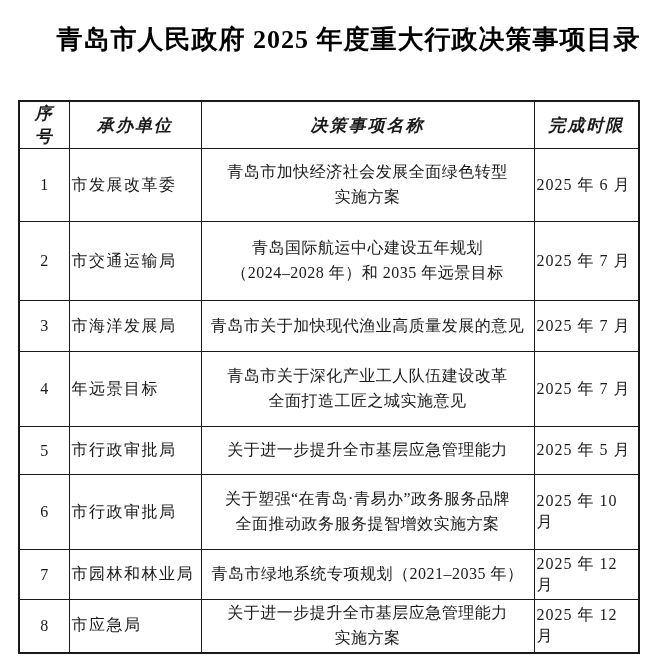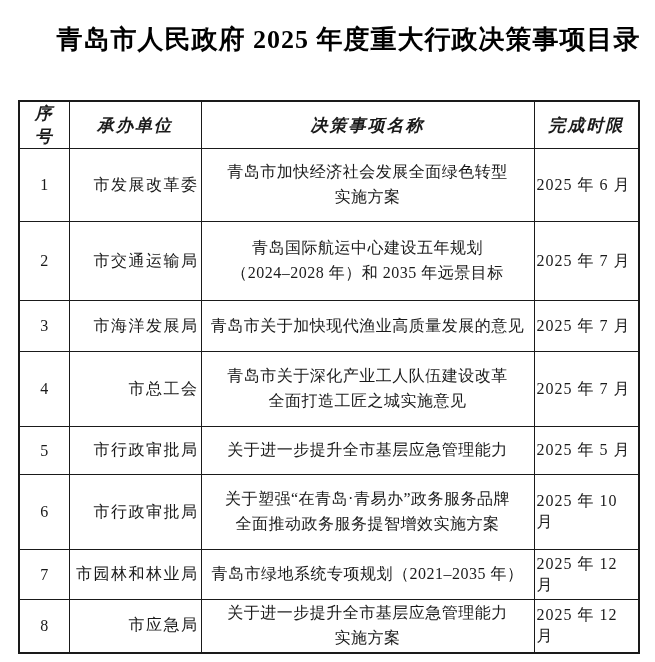--- a/index.html
+++ b/index.html
@@ -56,21 +56,21 @@
   }
   table.catalog td {
     font-size: 16px;
     padding: 0 2px;
   }
   td.cell-no {
     text-align: center;
     letter-spacing: 0;
   }
   td.cell-unit {
-    text-align: right;
+    text-align: left;
     letter-spacing: 1.5px;
   }
   td.cell-name {
     text-align: center;
     letter-spacing: 0.5px;
     padding: 3px 4px 3px 7px;
     white-space: pre-line;
     line-height: 1.55;
   }
   td.cell-deadline {
@@ -131,21 +131,21 @@
         <td class="cell-deadline">2025 年 7 月</td>
       </tr>
       <tr class="row-2">
         <td class="cell-no">3</td>
         <td class="cell-unit">市海洋发展局</td>
         <td class="cell-name">青岛市关于加快现代渔业高质量发展的意见</td>
         <td class="cell-deadline">2025 年 7 月</td>
       </tr>
       <tr class="row-3">
         <td class="cell-no">4</td>
-        <td class="cell-unit">市总工会</td>
+        <td class="cell-unit">年远景目标</td>
         <td class="cell-name">青岛市关于深化产业工人队伍建设改革
 全面打造工匠之城实施意见</td>
         <td class="cell-deadline">2025 年 7 月</td>
       </tr>
       <tr class="row-4">
         <td class="cell-no">5</td>
         <td class="cell-unit">市行政审批局</td>
         <td class="cell-name">关于进一步提升全市基层应急管理能力</td>
         <td class="cell-deadline">2025 年 5 月</td>
       </tr>

